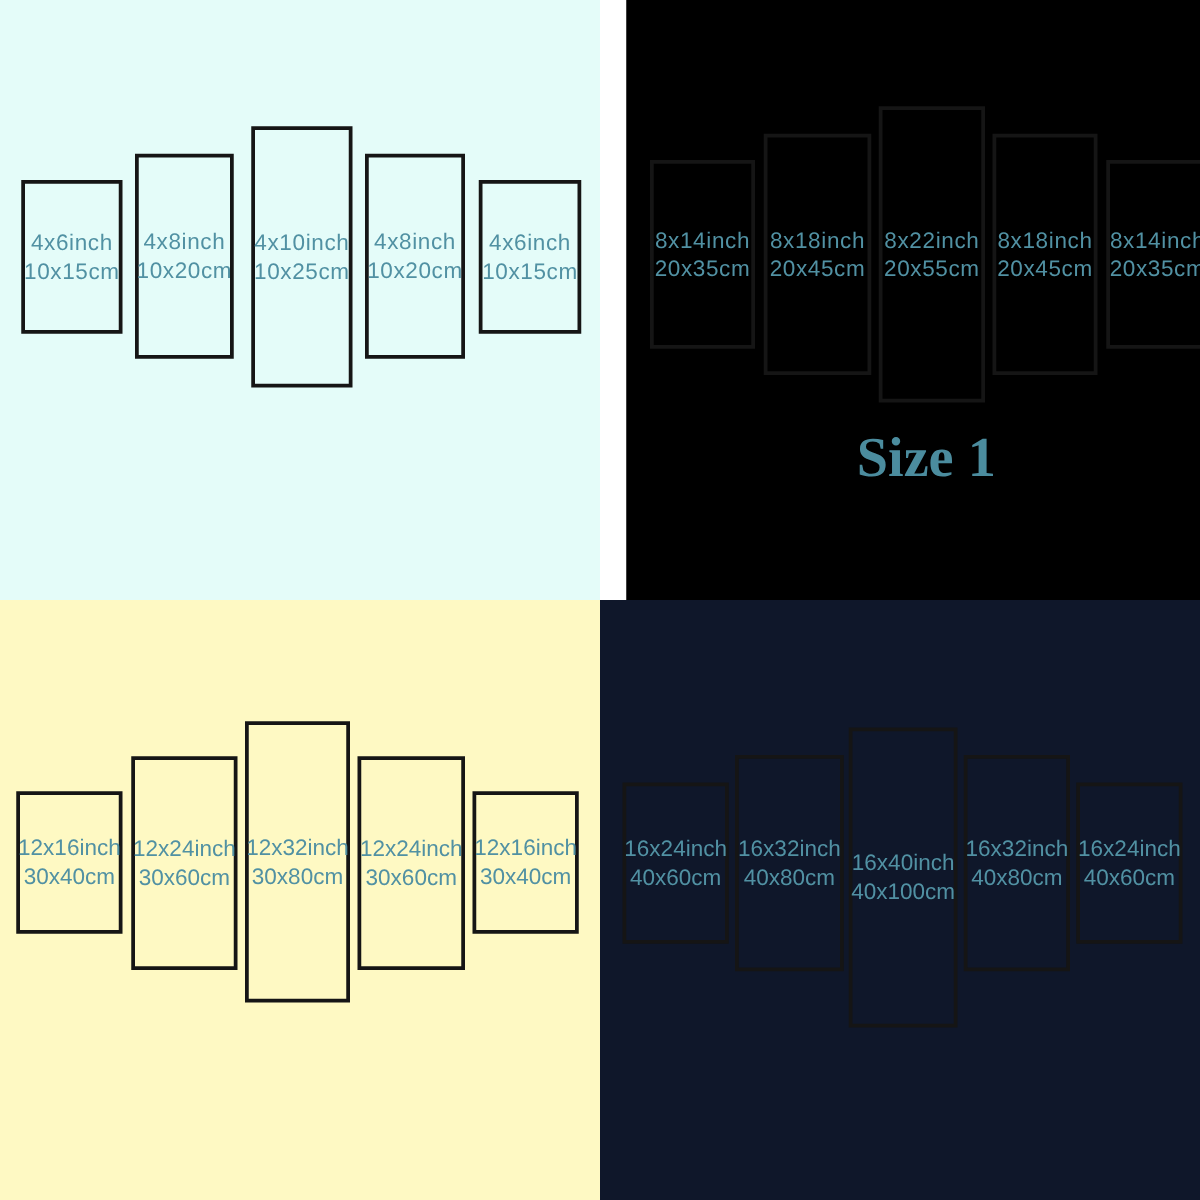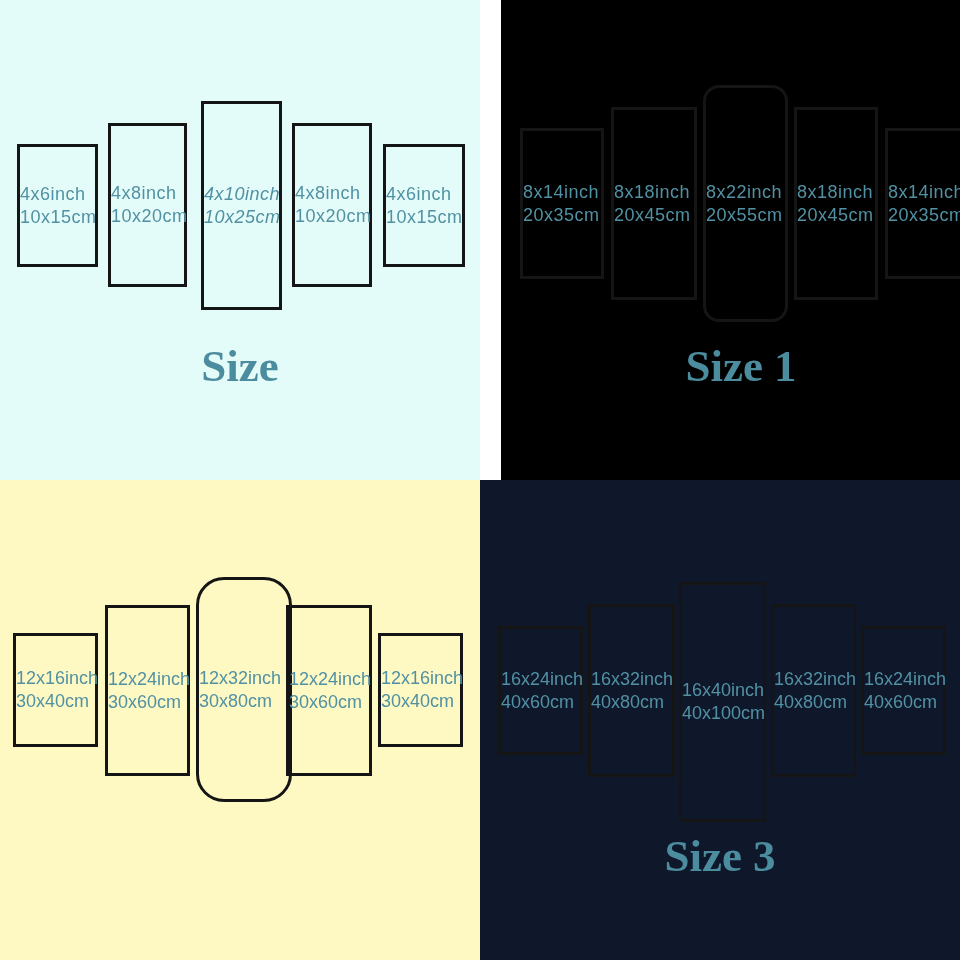--- a/index.html
+++ b/index.html
@@ -23,49 +23,49 @@
   .q1 { left: 480px; top: 0;     background: #000000; margin-left: 21px; }
   .q2 { left: 0;     top: 480px; background: #fef9c3; }
   .q3 { left: 480px; top: 480px; background: #0f172a; }
 
   .panel {
     position: absolute;
     box-sizing: border-box;
     border: 3px solid #151515;
     display: flex;
     flex-direction: column;
-    align-items: flex-start;
+    align-items: center;
     justify-content: center;
     text-align: center;
     color: #5191a3;
     font-size: 18px;
     line-height: 23px;
     white-space: nowrap;
     overflow: visible;
   }
   .q-top .panel { letter-spacing: 0.5px; }
 
   
   .q0 .p1 { left: 17px;  top: 144px; width: 81px; height: 123px; }
   .q0 .p2 { left: 108px; top: 123px; width: 79px; height: 164px; }
-  .q0 .p3 { left: 201px; top: 101px; width: 81px; height: 209px; font-style: italic; }
+  .q0 .p3 { left: 201px; top: 101px; width: 81px; height: 209px; }
   .q0 .p4 { left: 292px; top: 123px; width: 80px; height: 164px; }
   .q0 .p5 { left: 383px; top: 144px; width: 82px; height: 123px; }
 
   
   .q1 .p1 { left: 19px;  top: 128px; width: 84px; height: 151px; }
   .q1 .p2 { left: 110px; top: 107px; width: 86px; height: 193px; }
-  .q1 .p3 { left: 202px; top: 85px;  width: 85px; height: 237px; border-radius: 16px; }
+  .q1 .p3 { left: 202px; top: 85px;  width: 85px; height: 237px; }
   .q1 .p4 { left: 293px; top: 107px; width: 84px; height: 193px; }
   .q1 .p5 { left: 384px; top: 128px; width: 82px; height: 151px; }
 
   
   .q2 .p1 { left: 13px;  top: 153px; width: 85px; height: 114px; }
   .q2 .p2 { left: 105px; top: 125px; width: 85px; height: 171px; }
-  .q2 .p3 { left: 196px; top: 97px;  width: 96px; height: 225px; border-radius: 28px; }
+  .q2 .p3 { left: 196px; top: 97px;  width: 84px; height: 225px; }
   .q2 .p4 { left: 286px; top: 125px; width: 86px; height: 171px; }
   .q2 .p5 { left: 378px; top: 153px; width: 85px; height: 114px; }
 
   
   .q3 .p1 { left: 18px;  top: 146px; width: 85px; height: 129px; }
   .q3 .p2 { left: 108px; top: 124px; width: 87px; height: 173px; }
   .q3 .p3 { left: 199px; top: 102px; width: 87px; height: 240px; }
   .q3 .p4 { left: 291px; top: 124px; width: 85px; height: 173px; }
   .q3 .p5 { left: 381px; top: 146px; width: 85px; height: 129px; }
 
@@ -103,21 +103,20 @@
       <span>10x25cm</span>
     </div>
     <div class="panel p4">
       <span>4x8inch</span>
       <span>10x20cm</span>
     </div>
     <div class="panel p5">
       <span>4x6inch</span>
       <span>10x15cm</span>
     </div>
-    <h2 class="title">Size</h2>
   </section>
 
   <section class="quadrant q1 q-top">
     <div class="panel p1">
       <span>8x14inch</span>
       <span>20x35cm</span>
     </div>
     <div class="panel p2">
       <span>8x18inch</span>
       <span>20x45cm</span>
@@ -174,16 +173,15 @@
       <span>40x100cm</span>
     </div>
     <div class="panel p4">
       <span>16x32inch</span>
       <span>40x80cm</span>
     </div>
     <div class="panel p5">
       <span>16x24inch</span>
       <span>40x60cm</span>
     </div>
-    <h2 class="title">Size 3</h2>
   </section>
 
 </div>
 
 </body></html>

